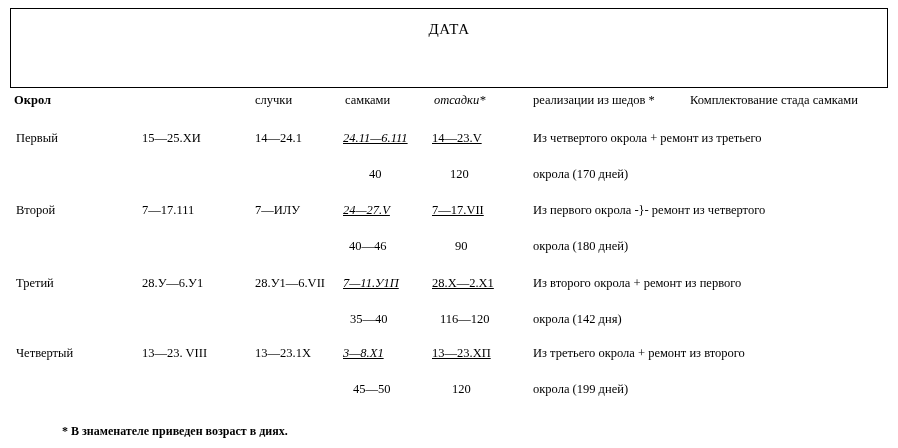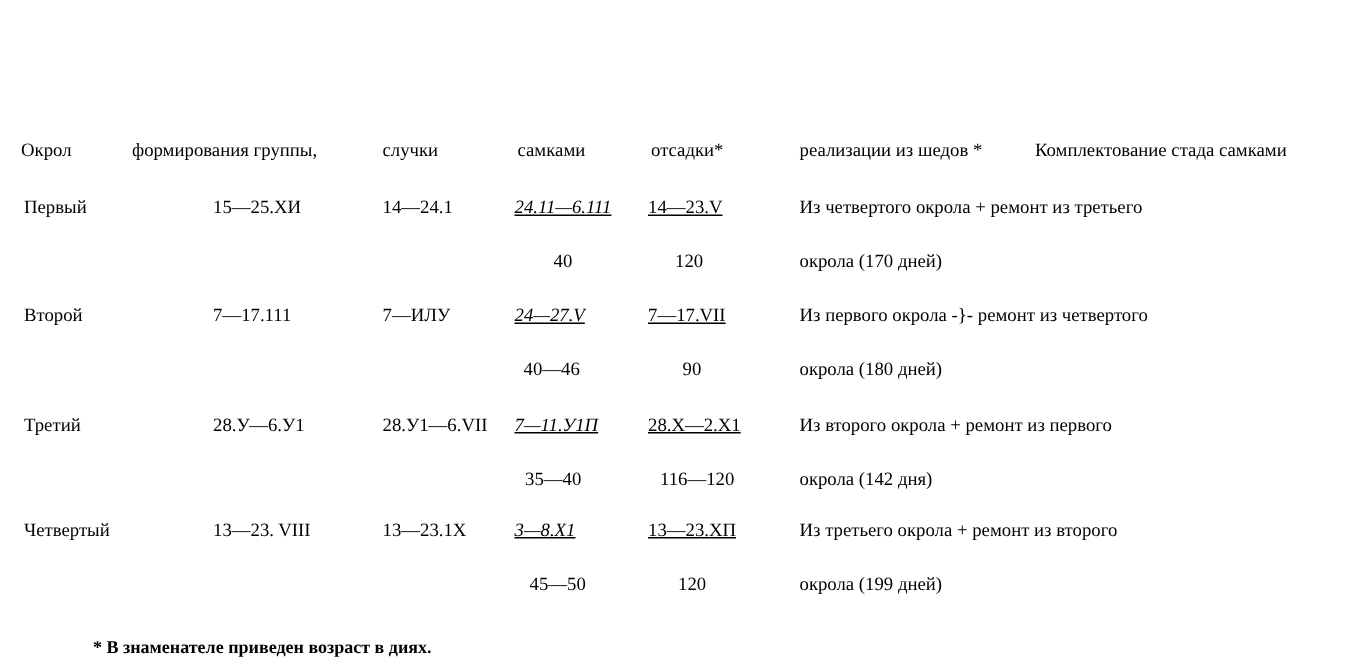--- a/index.html
+++ b/index.html
@@ -42,25 +42,25 @@
     font-family: "Liberation Serif", serif;
   }
 
   
   .col-head {
     position: absolute;
     font-size: 12.5px;
     white-space: nowrap;
     font-family: "Liberation Serif", serif;
   }
-  .ch-okrol      { left: 14px;  top: 93px; }
+  .ch-okrol      { left: 14px;  top: 93px; font-weight: bold; }
   .ch-form       { left: 88px;  top: 93px; }
   .ch-sluchki    { left: 255px; top: 93px; }
   .ch-okrola     { left: 345px; top: 93px; }
-  .ch-otsadki    { left: 434px; top: 93px; }
+  .ch-otsadki    { left: 434px; top: 93px; font-style: italic; }
   .ch-realiz     { left: 533px; top: 93px; }
   .ch-komplekt   { left: 690px; top: 93px; }
 
   
   .row {
     position: absolute;
     left: 0;
     width: 824px;
     height: 68px;
   }
@@ -104,23 +104,25 @@
     font-size: 12px;
     font-weight: bold;
     font-family: "Liberation Serif", serif;
   }
 </style>
 </head>
 <body>
 
 <div class="page">
 
+  <div class="header-box">
+    <div class="header-title">ДАТА</div>
+  </div>
 
   <div class="col-head ch-okrol">Окрол</div>
-  <div class="col-head ch-form">формирования группы,</div>
   <div class="col-head ch-sluchki">случки</div>
   <div class="col-head ch-okrola">самками</div>
   <div class="col-head ch-otsadki">отсадки*</div>
   <div class="col-head ch-realiz">реализации из шедов *</div>
   <div class="col-head ch-komplekt">Комплектование стада самками</div>
 
   <div class="row row1 r1">
     <div class="cell c-name">Первый</div>
     <div class="cell c-form">15—25.ХИ</div>
     <div class="cell c-sluch">14—24.1</div>

